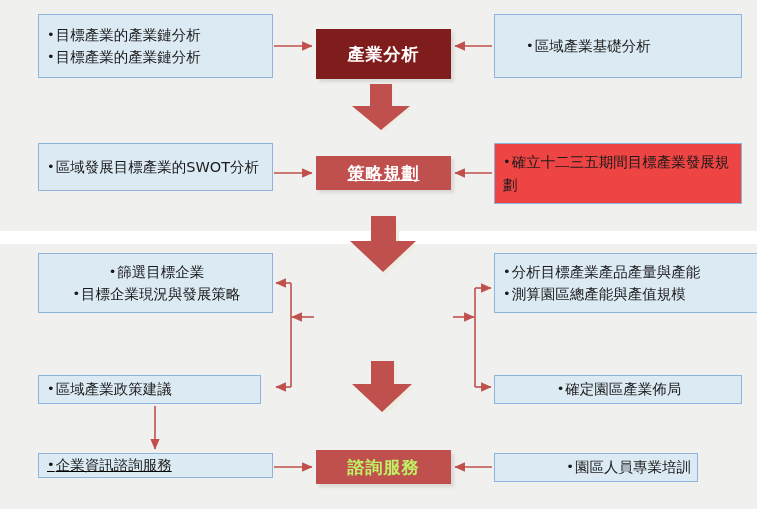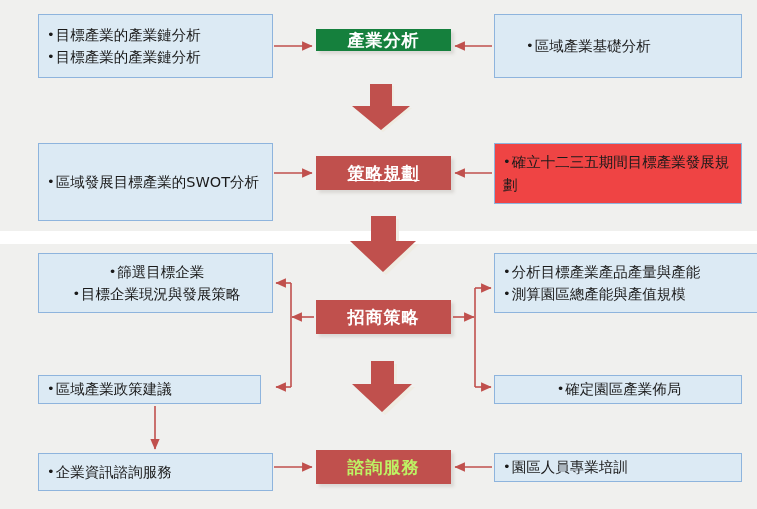--- a/index.html
+++ b/index.html
@@ -81,71 +81,68 @@
 <div id="canvas" style="background: rgb(240, 240, 238);">
 
   <div class="band" style="top: 231px; height: 13px; background: rgb(255, 255, 255);"></div>
   <div class="band" style="top: 0px; height: 0px; background: rgb(255, 255, 255);"></div>
 
   <div class="infobox" style="left: 38px; top: 14px; width: 235px; height: 64px; background: rgb(220, 234, 244); border-color: rgb(142, 180, 221);">
     <span class="bullet-line">目標產業的產業鏈分析</span>
     <span class="bullet-line">目標產業的產業鏈分析</span>
   </div>
 
-  <div class="stagebox" style="left: 316px; top: 29px; width: 135px; height: 22px; background: #15803d; color: rgb(255, 255, 255);">
+  <div class="stagebox" style="left: 316px; top: 29px; width: 135px; height: 50px; background: #7f1d1d; color: rgb(255, 255, 255);">
     <span>產業分析</span>
   </div>
 
   <div class="infobox" style="left: 494px; top: 14px; width: 248px; height: 64px; background: rgb(220, 234, 244); border-color: rgb(142, 180, 221); padding-left: 31px;">
     <span class="bullet-line">區域產業基礎分析</span>
   </div>
 
-  <div class="infobox" style="left: 38px; top: 143px; width: 235px; height: 78px; background: rgb(220, 234, 244); border-color: rgb(142, 180, 221);">
+  <div class="infobox" style="left: 38px; top: 143px; width: 235px; height: 48px; background: rgb(220, 234, 244); border-color: rgb(142, 180, 221);">
     <span class="bullet-line">區域發展目標產業的SWOT分析</span>
   </div>
 
   <div class="stagebox" style="left: 316px; top: 156px; width: 135px; height: 34px; background: rgb(192, 80, 77); color: rgb(255, 255, 255); text-decoration: underline;">
     <span>策略規劃</span>
   </div>
 
   <div class="infobox" style="left: 494px; top: 143px; width: 248px; height: 61px; background: #ef4444; border-color: rgb(142, 180, 221);">
     <span class="bullet-line">確立十二三五期間目標產業發展規劃</span>
   </div>
 
   <div class="infobox" style="left: 38px; top: 253px; width: 235px; height: 60px; background: rgb(220, 234, 244); border-color: rgb(142, 180, 221); text-align: center;">
     <span class="bullet-line">篩選目標企業</span>
     <span class="bullet-line">目標企業現況與發展策略</span>
   </div>
 
   <div class="infobox" style="left: 38px; top: 375px; width: 223px; height: 29px; background: rgb(220, 234, 244); border-color: rgb(142, 180, 221);">
     <span class="bullet-line">區域產業政策建議</span>
   </div>
 
-  <div class="stagebox" style="left: 316px; top: 300px; width: 135px; height: 34px; background: rgb(192, 80, 77); color: rgb(255, 255, 255);">
-    <span>招商策略</span>
-  </div>
 
   <div class="infobox" style="left: 494px; top: 253px; width: 276px; height: 60px; background: rgb(220, 234, 244); border-color: rgb(142, 180, 221);">
     <span class="bullet-line">分析目標產業產品產量與產能</span>
     <span class="bullet-line">測算園區總產能與產值規模</span>
   </div>
 
   <div class="infobox" style="left: 494px; top: 375px; width: 248px; height: 29px; background: rgb(220, 234, 244); border-color: rgb(142, 180, 221); align-items: center;">
     <span class="bullet-line">確定園區產業佈局</span>
   </div>
 
-  <div class="infobox" style="left: 38px; top: 453px; width: 235px; height: 38px; background: rgb(220, 234, 244); border-color: rgb(142, 180, 221);">
+  <div class="infobox" style="left: 38px; top: 453px; width: 235px; height: 25px; background: rgb(220, 234, 244); border-color: rgb(142, 180, 221); text-decoration: underline;">
     <span class="bullet-line">企業資訊諮詢服務</span>
   </div>
 
   <div class="stagebox" style="left: 316px; top: 450px; width: 135px; height: 34px; background: rgb(192, 80, 77); color: #bef264;">
     <span>諮詢服務</span>
   </div>
 
-  <div class="infobox" style="left: 494px; top: 453px; width: 248px; height: 29px; background: rgb(220, 234, 244); border-color: rgb(142, 180, 221);">
+  <div class="infobox" style="left: 494px; top: 453px; width: 204px; height: 29px; background: rgb(220, 234, 244); border-color: rgb(142, 180, 221); text-align: right;">
     <span class="bullet-line">園區人員專業培訓</span>
   </div>
 
   <svg class="blockarrow" style="left:352px;top:84px;" width="62" height="50" viewBox="0 0 62 50">
     <g transform="translate(2,2)">
       <polygon points="18,0 40,0 40,22 58,22 29,46 0,22 18,22" fill="#efece2"></polygon>
     </g>
     <polygon points="18,0 40,0 40,22 58,22 29,46 0,22 18,22" fill="#c0504d"></polygon>
   </svg>
 

